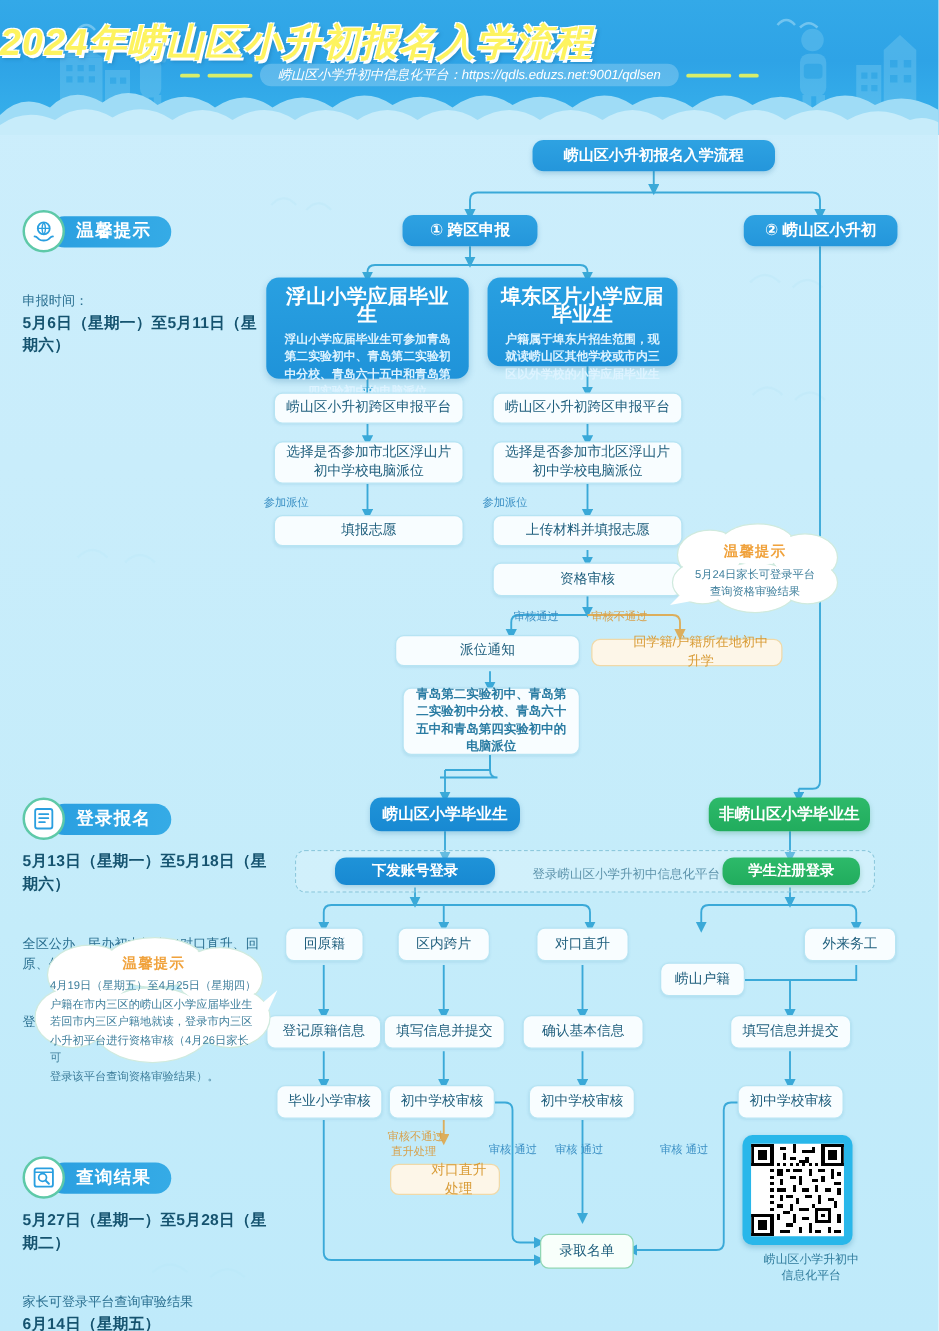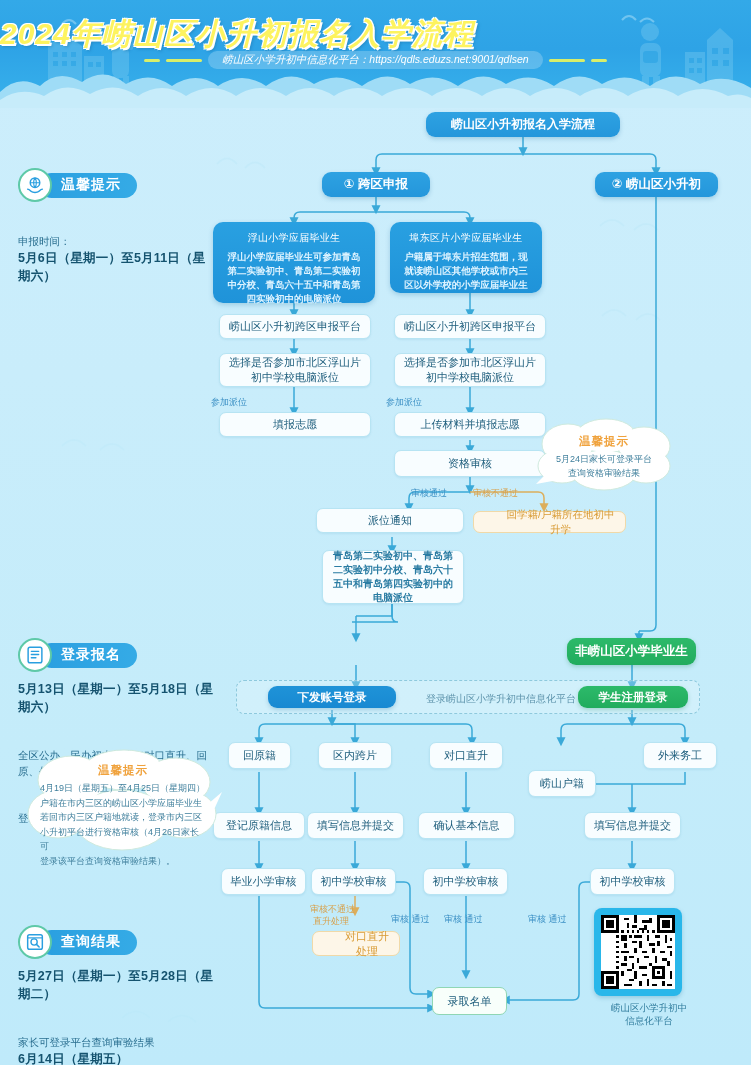--- a/index.html
+++ b/index.html
@@ -105,21 +105,21 @@
   }
   .n-greenline {
     background:#f8fffb; border:1px solid #8fd6b4; color:#1d5d7c;
   }
   .n-card {
     background: linear-gradient(180deg,#29a0e1,#1f93d9);
     color:#ffffff; border-radius:10px; border:none;
     flex-direction:column; justify-content:flex-start; padding:8px 10px;
     box-shadow:0 2px 5px rgba(30,110,160,.25);
   }
-  .n-card .ttl { font-size:10px; font-weight:normal; margin-bottom:5px; letter-spacing:.3px;}
+  .n-card .ttl { font-size:16px; font-weight:bold; margin-bottom:5px; letter-spacing:.3px;}
   .n-card .dsc { font-size:9.5px; line-height:14px; font-weight:bold; color:#ddf3ff; text-align:center;}
 
   
   .dashbox {
     position:absolute; z-index:3;
     border:1px dashed #8ec9dd; border-radius:8px;
     background: rgba(255,255,255,.22);
   }
   .inline-note {
     position:absolute; z-index:5; font-size:10px; color:#5d93ab;
@@ -357,20 +357,21 @@
   <div class="node n-white" style="left:394px;top:412px;width:152px;height:25px;">上传材料并填报志愿</div>
 
   <div class="node n-white" style="left:394px;top:450px;width:152px;height:27px;">资格审核</div>
 
   <div class="node n-white" style="left:316px;top:508px;width:148px;height:25px;">派位通知</div>
 
   <div class="node n-cream" style="left:473px;top:511px;width:153px;height:22px;font-size:10.5px;">回学籍/户籍所在地初中升学</div>
 
   <div class="node n-white" style="left:322px;top:550px;width:142px;height:54px;font-size:10px;line-height:14px;color:#2a7ca3;font-weight:bold;">青岛第二实验初中、青岛第二实验初中分校、青岛六十五中和青岛第四实验初中的电脑派位</div>
 
+  <div class="node n-blue-deep" style="left:296px;top:638px;width:120px;height:27px;font-size:12.5px;">崂山区小学毕业生</div>
   <div class="node n-green" style="left:567px;top:638px;width:129px;height:27px;font-size:12.5px;">非崂山区小学毕业生</div>
 
   <div class="dashbox" style="left:236px;top:680px;width:464px;height:34px;"></div>
   <div class="node n-blue-deep" style="left:268px;top:686px;width:128px;height:22px;font-size:11.5px;">下发账号登录</div>
   <div class="inline-note" style="left:406px;top:692px;width:190px;text-align:center;">登录崂山区小学升初中信息化平台</div>
   <div class="node n-green" style="left:578px;top:686px;width:110px;height:22px;font-size:11.5px;">学生注册登录</div>
 
   <div class="node n-white" style="left:228px;top:742px;width:63px;height:27px;">回原籍</div>
   <div class="node n-white" style="left:318px;top:742px;width:74px;height:27px;">区内跨片</div>
   <div class="node n-white" style="left:429px;top:742px;width:74px;height:27px;">对口直升</div>

